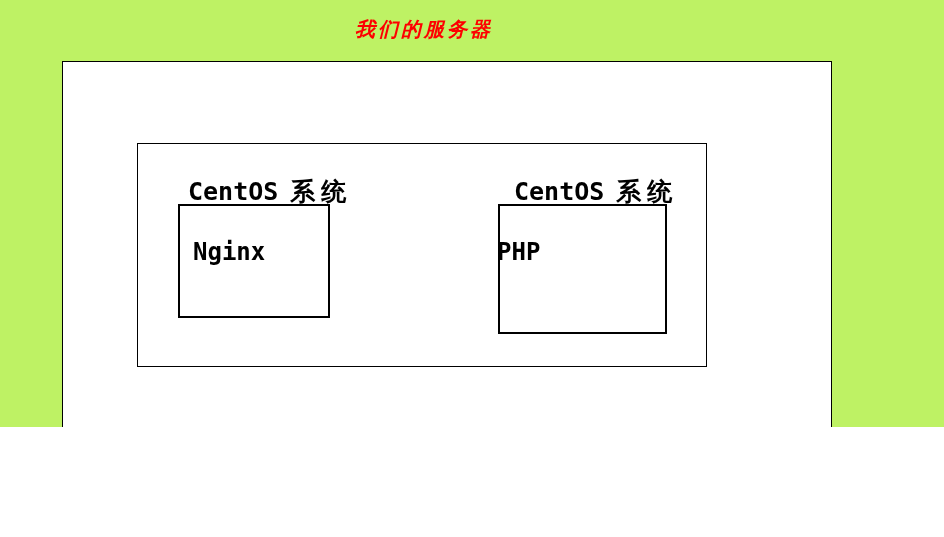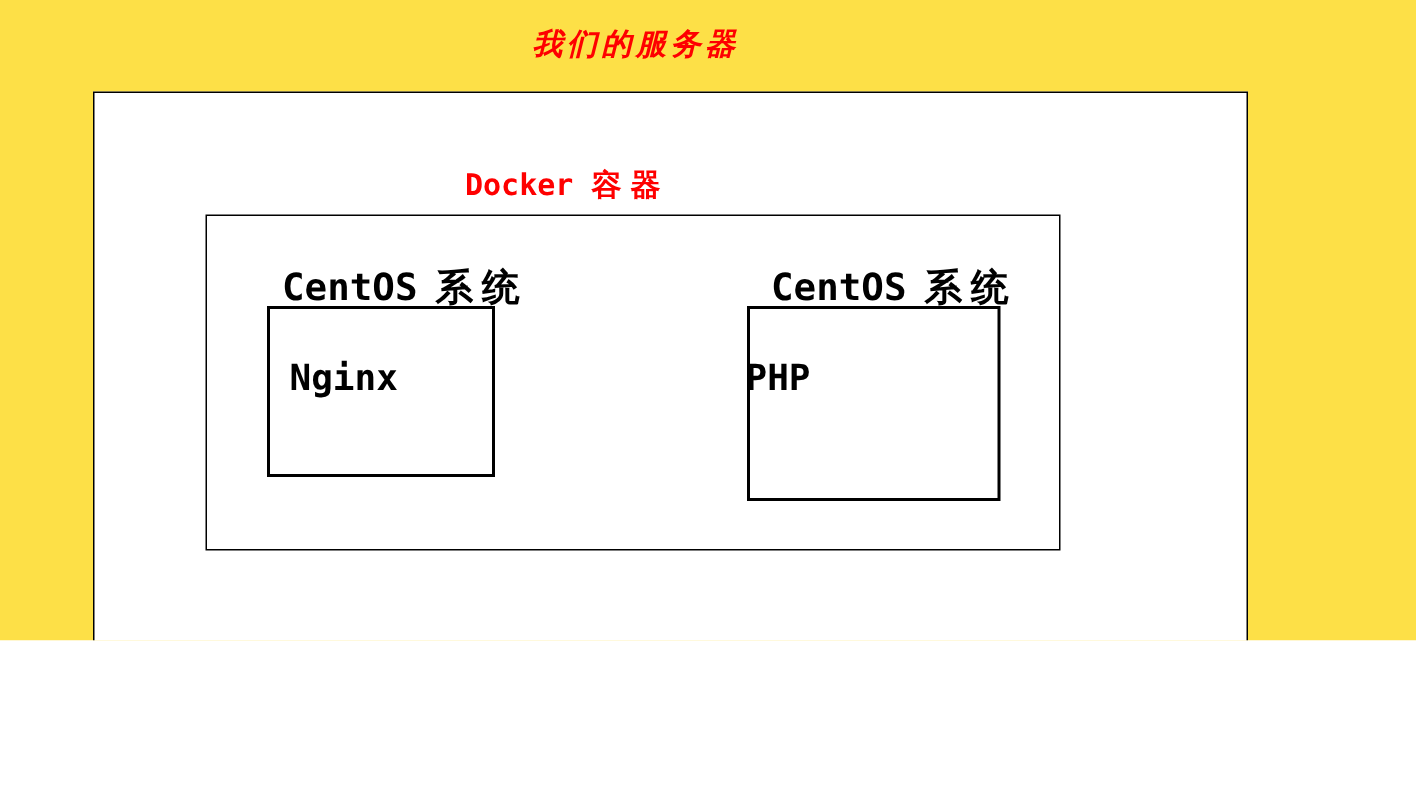--- a/index.html
+++ b/index.html
@@ -4,21 +4,21 @@
 <style>
   html, body {
     margin: 0;
     padding: 0;
     background: #ffffff;
   }
   #canvas {
     position: relative;
     width: 944px;
     height: 427px;
-    background: #fde047;
+    background: #bef264;
     overflow: hidden;
     font-family: "DejaVu Sans Mono", "Liberation Mono", monospace;
     color: #000000;
   }
   .abs { position: absolute; }
 
   
   .diagram-title {
     left: 0;
     top: 16px;
@@ -88,23 +88,20 @@
 </style>
 </head>
 <body>
 
 <div id="canvas">
 
   <div class="abs diagram-title" style="color: rgb(254, 0, 0);">我们的服务器</div>
 
   <div class="abs outer-box"></div>
 
-  <div class="abs docker-label" style="color: rgb(254, 0, 0);">
-    <span>Docker</span><span class="zh">容器</span>
-  </div>
 
   <div class="abs docker-box"></div>
 
   <div class="abs centos-label left">
     <span>CentOS</span><span class="zh">系统</span>
   </div>
 
   <div class="abs centos-box left"></div>
 
   <div class="abs app-label nginx">Nginx</div>

